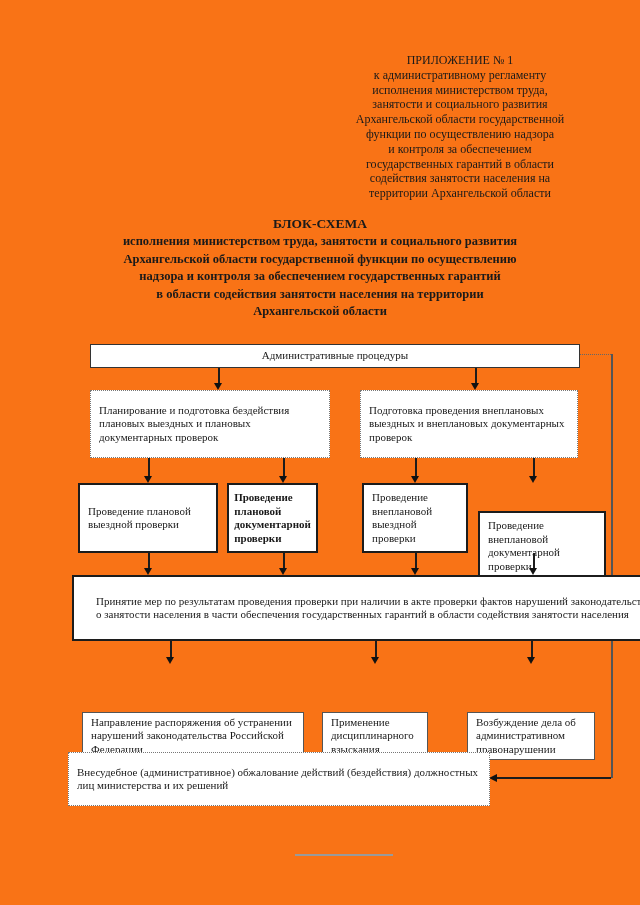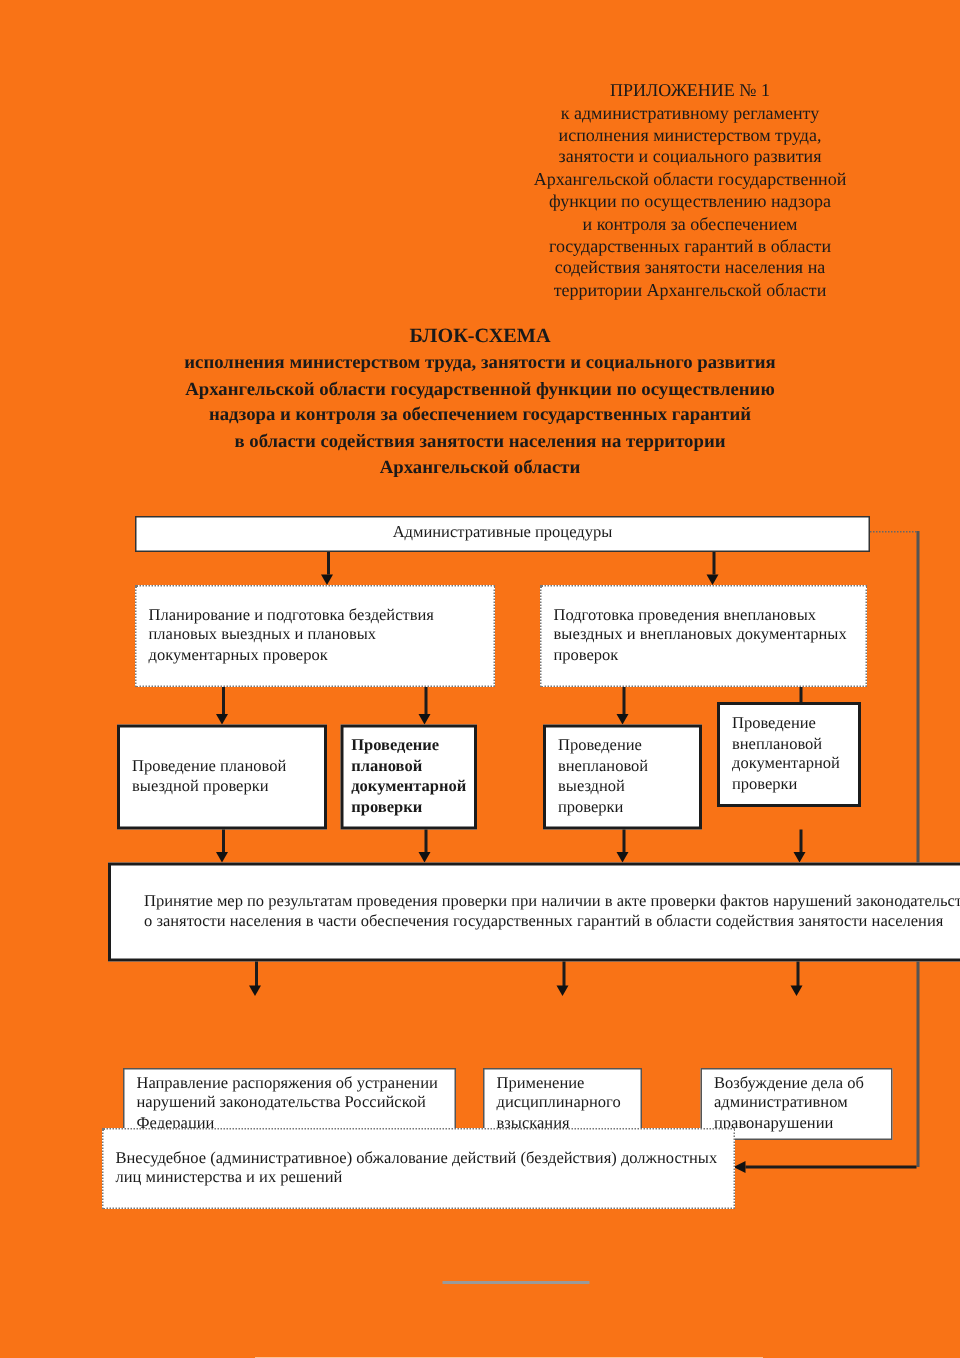--- a/index.html
+++ b/index.html
@@ -71,21 +71,21 @@
   <div class="vline" style="left:283px;top:458px;height:18px;"></div>
   <div class="head-down" style="left:279px;top:476px;"></div>
   <div class="vline" style="left:415px;top:458px;height:18px;"></div>
   <div class="head-down" style="left:411px;top:476px;"></div>
   <div class="vline" style="left:533px;top:458px;height:18px;"></div>
   <div class="head-down" style="left:529px;top:476px;"></div>
 
   <div class="box b-solid2" style="left:78px;top:483px;width:140px;height:70px;">Проведение плановой выездной проверки</div>
   <div class="box b-solid2" style="left:227px;top:483px;width:91px;height:70px;font-weight:bold;">Проведение плановой документарной проверки</div>
   <div class="box b-solid2" style="left:362px;top:483px;width:106px;height:70px;">Проведение внеплановой выездной проверки</div>
-  <div class="box b-solid2" style="left:478px;top:468px;width:96px;height:70px;">Проведение внеплановой документарной проверки</div>
+  <div class="box b-solid2" style="left:478px;top:511px;width:128px;height:70px;">Проведение внеплановой документарной проверки</div>
 
   <div class="vline" style="left:148px;top:553px;height:16px;"></div>
   <div class="head-down" style="left:144px;top:568px;"></div>
   <div class="vline" style="left:283px;top:553px;height:16px;"></div>
   <div class="head-down" style="left:279px;top:568px;"></div>
   <div class="vline" style="left:415px;top:553px;height:16px;"></div>
   <div class="head-down" style="left:411px;top:568px;"></div>
   <div class="vline" style="left:533px;top:553px;height:16px;"></div>
   <div class="head-down" style="left:529px;top:568px;"></div>
 

